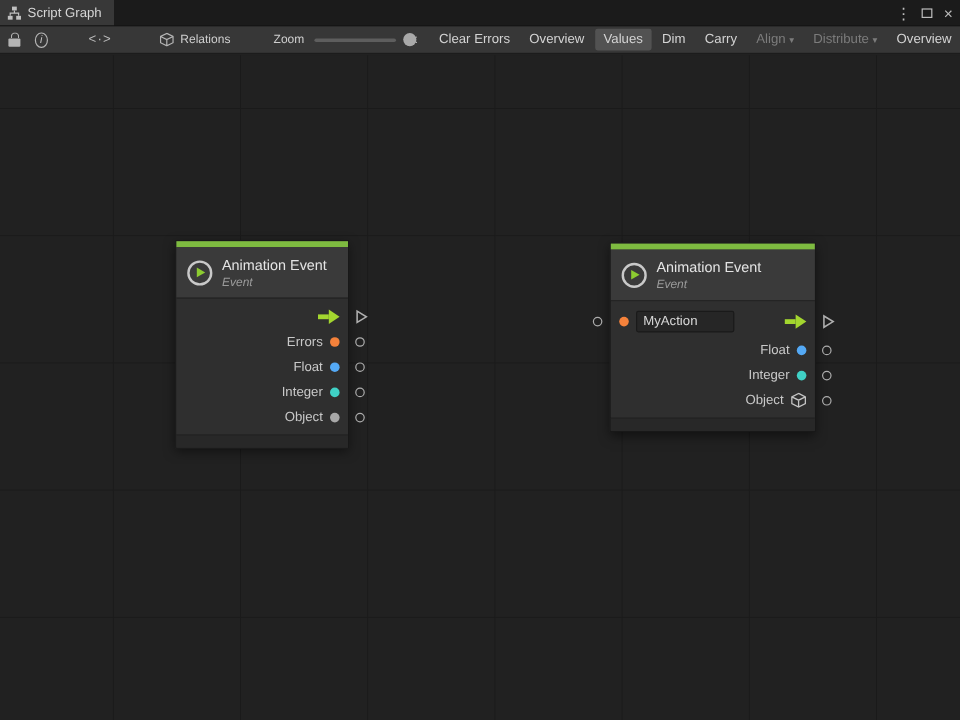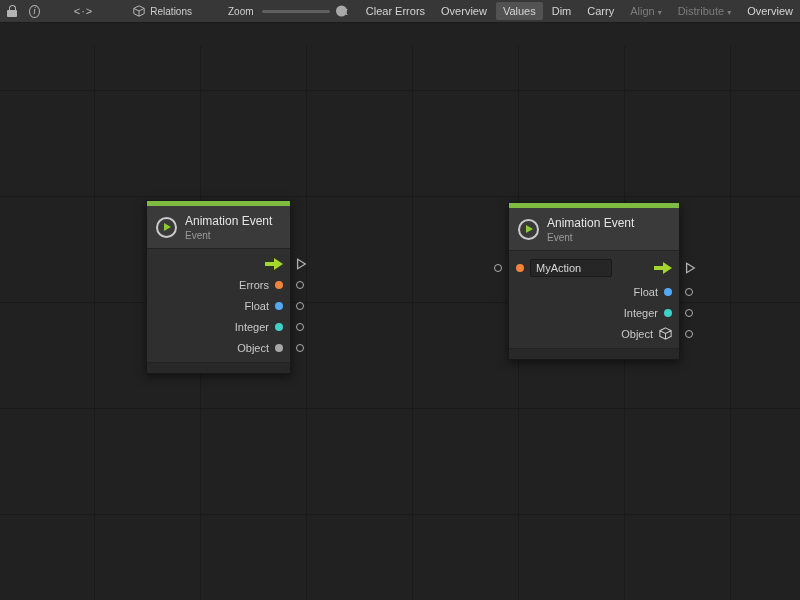--- a/index.html
+++ b/index.html
@@ -56,21 +56,21 @@
   
   .node { position:absolute; border:1px solid #181818; background:#2f2f2f;
     box-shadow:0 3px 9px rgba(0,0,0,0.5); }
   .node-accent { height:5px; background:#7EBB40; }
   .node-header { display:flex; align-items:center; gap:8px; height:42px; padding:0 9px; background:#3a3a3a; }
   .play-circle { width:21px; height:21px; border:2px solid #c9c9c9; border-radius:50%;
     display:flex; align-items:center; justify-content:center; flex-shrink:0; }
   .play-tri { margin-left:2px; width:0; height:0; border-left:7px solid #8CCB30;
     border-top:4.5px solid transparent; border-bottom:4.5px solid transparent; }
   .node-title { font-size:12px; color:#e4e4e4; }
-  .node-sub { font-size:10px; color:#9b9b9b; margin-top:2px; }
+  .node-sub { font-size:10px; color:#9b9b9b; margin-top:2px;font-style:italic; }
   .node-body { background:#2f2f2f; border-top:1px solid #242424; padding:4px 0; }
   .row { position:relative; height:21px; display:flex; align-items:center; justify-content:flex-end;
     gap:6px; padding:0 7px; }
   .row.tall { height:26px; justify-content:space-between; }
   .row-label { font-size:11px; color:#c9c9c9; }
   .dot { width:8px; height:8px; border-radius:50%; flex-shrink:0; }
   .dot-string { background:#F5823B; }
   .dot-float { background:#54A9F5; }
   .dot-integer { background:#40D1C6; }
   .dot-object { background:#A8A8A8; }
@@ -87,20 +87,38 @@
     border-radius:2px; color:#d8d8d8; font-size:11px; padding:0 5px;
     font-family:"Liberation Sans", sans-serif; outline:none; }
   .node-footer { height:11px; background:#282828; border-top:1px solid #232323; }
   .cube-icon { display:inline-flex; flex-shrink:0; }
 </style>
 </head>
 <body>
 
 <div class="window">
 
+  <div class="tabbar">
+    <div class="tab">
+      <span class="tab-icon">
+        <svg width="12" height="12" viewBox="0 0 12 12">
+          <rect x="4" y="0.5" width="4" height="3.2" fill="#c0c0c0"></rect>
+          <rect x="0.5" y="8.2" width="4" height="3.2" fill="#c0c0c0"></rect>
+          <rect x="7.5" y="8.2" width="4" height="3.2" fill="#c0c0c0"></rect>
+          <path d="M6 3.7 V6 M2.5 8.2 V6 H9.5 V8.2" stroke="#c0c0c0" fill="none" stroke-width="1"></path>
+        </svg>
+      </span>
+      <span>Script Graph</span>
+    </div>
+    <div class="win-controls">
+      <span class="wc-menu">⋮</span>
+      <span class="wc-max"></span>
+      <span class="wc-close">×</span>
+    </div>
+  </div>
 
   <div class="toolbar">
     <span class="tb-icon lock-wrap">
       <span class="lock-shackle"></span>
         <span class="lock-body"></span>
     </span>
     <span class="info-circle">i</span>
     <span class="code-glyph">&lt;·&gt;</span>
     <span class="tb-icon go-icon">
       <svg width="12" height="12" viewBox="0 0 12 12">

